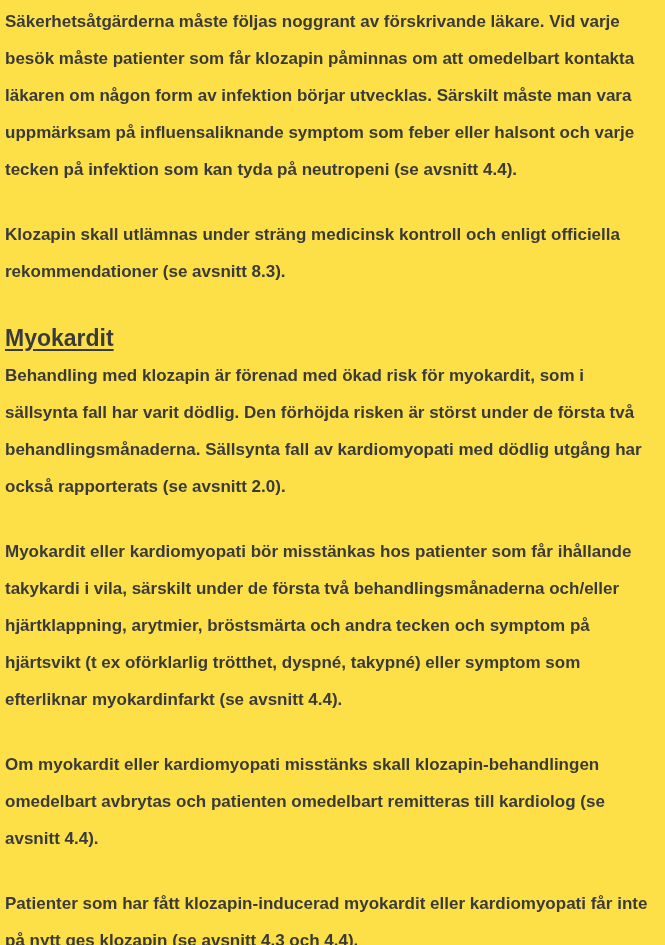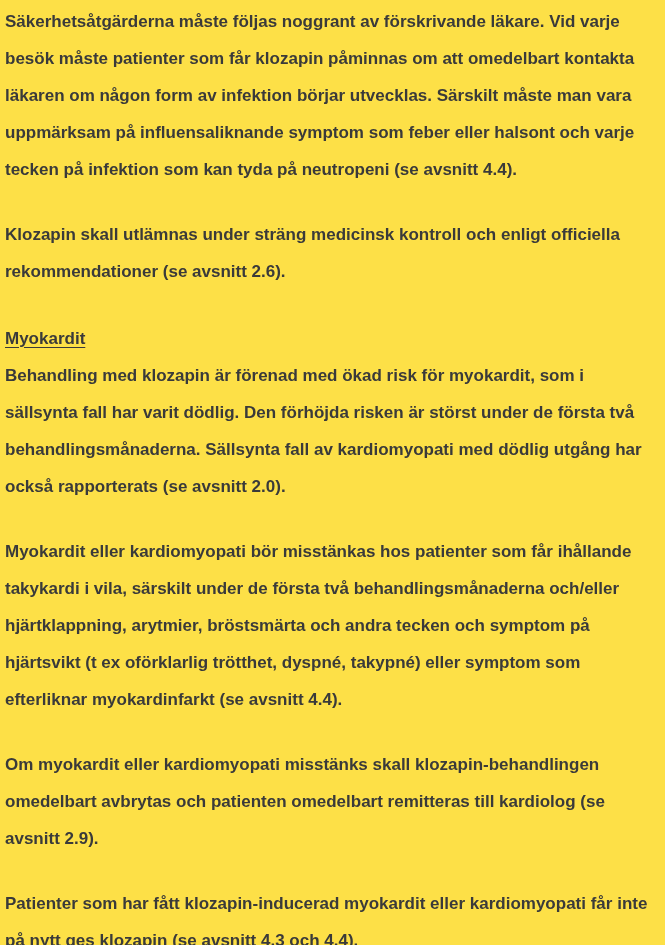--- a/index.html
+++ b/index.html
@@ -29,40 +29,40 @@
   .para {
     margin: 0;
     padding: 0 0 28px 0;
   }
   .para-tight {
     padding-bottom: 30px;
   }
   .heading {
     margin: 0;
     padding: 0;
-    font-size: 17px;
+    font-size: 23px;
     font-weight: 700;
     line-height: 37px;
     text-decoration: underline;
     text-underline-offset: 3px;
   }
   .para-last {
     padding-bottom: 0;
   }
 </style>
 </head>
 <body>
 
 <div class="doc">
   <p class="para">Säkerhetsåtgärderna måste följas noggrant av förskrivande läkare. Vid varje besök måste patienter som får klozapin påminnas om att omedelbart kontakta läkaren om någon form av infektion börjar utvecklas. Särskilt måste man vara uppmärksam på influensaliknande symptom som feber eller halsont och varje tecken på infektion som kan tyda på neutropeni (se avsnitt 4.4).</p>
 
-  <p class="para para-tight">Klozapin skall utlämnas under sträng medicinsk kontroll och enligt officiella rekommendationer (se avsnitt 2.6).</p>
+  <p class="para para-tight">Klozapin skall utlämnas under sträng medicinsk kontroll och enligt officiella rekommendationer (se avsnitt 8.3).</p>
 
   <h3 class="heading">Myokardit</h3>
 
   <p class="para">Behandling med klozapin är förenad med ökad risk för myokardit, som i sällsynta fall har varit dödlig. Den förhöjda risken är störst under de första två behandlingsmånaderna. Sällsynta fall av kardiomyopati med dödlig utgång har också rapporterats (se avsnitt 2.0).</p>
 
   <p class="para">Myokardit eller kardiomyopati bör misstänkas hos patienter som får ihållande takykardi i vila, särskilt under de första två behandlingsmånaderna och/eller hjärtklappning, arytmier, bröstsmärta och andra tecken och symptom på hjärtsvikt (t ex oförklarlig trötthet, dyspné, takypné) eller symptom som efterliknar myokardinfarkt (se avsnitt 4.4).</p>
 
-  <p class="para">Om myokardit eller kardiomyopati misstänks skall klozapin-behandlingen omedelbart avbrytas och patienten omedelbart remitteras till kardiolog (se avsnitt 2.9).</p>
+  <p class="para">Om myokardit eller kardiomyopati misstänks skall klozapin-behandlingen omedelbart avbrytas och patienten omedelbart remitteras till kardiolog (se avsnitt 4.4).</p>
 
   <p class="para para-last">Patienter som har fått klozapin-inducerad myokardit eller kardiomyopati får inte på nytt ges klozapin (se avsnitt 4.3 och 4.4).</p>
 </div>
 
 </body></html>

